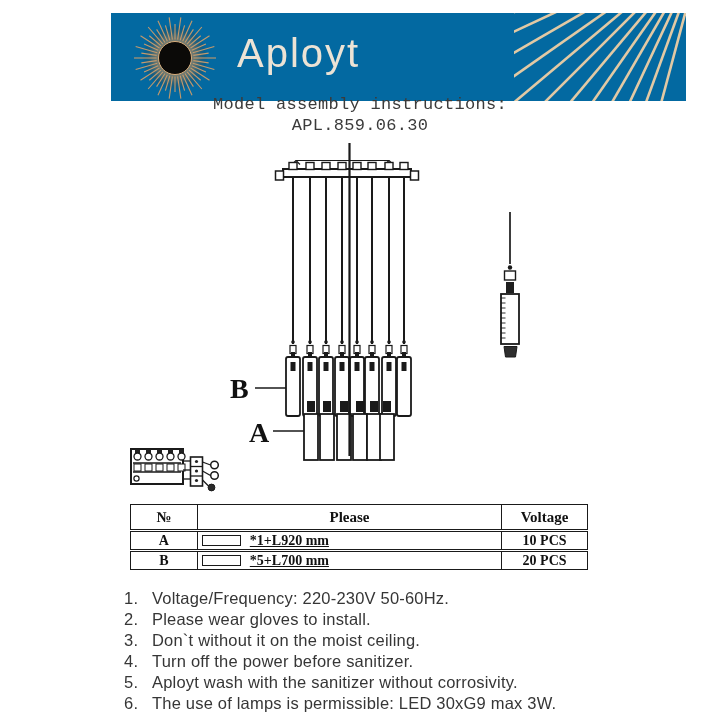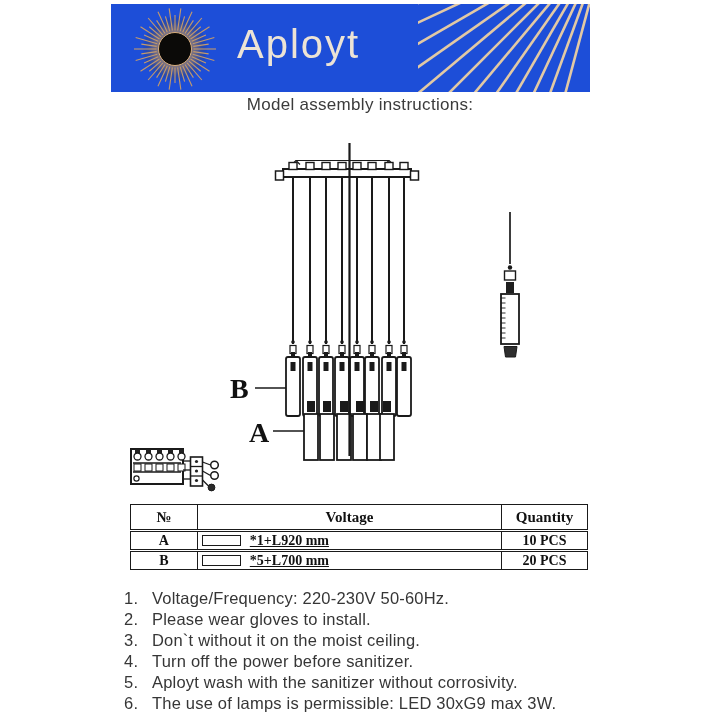--- a/index.html
+++ b/index.html
@@ -1,29 +1,29 @@
 <!DOCTYPE html>
 <html><head>
 <meta charset="utf-8">
 <style>
   html,body{margin:0;padding:0;background:#ffffff;}
   #page{position:relative;width:720px;height:720px;background:#ffffff;overflow:hidden;
         font-family:"Liberation Sans",sans-serif;}
 
   
-  .banner{position:absolute;left:111px;top:4px;width:479px;height:88px;
-          background:#1d4ed8;overflow:hidden;}
+  .banner{position:absolute;left:111px;top:13px;width:575px;height:88px;
+          background:#0369a1;overflow:hidden;}
   .star-svg{position:absolute;left:18px;top:0;}
   .fan-svg{position:absolute;right:0;top:0;}
   .wordmark{position:absolute;left:126px;top:17px;font-size:40px;line-height:46px;
             color:#ece3d5;letter-spacing:2px;font-weight:400;}
 
   
   .title-block{position:absolute;left:0;top:94px;width:720px;text-align:center;
-               color:#3b3b3b;font-size:17px;line-height:21px;letter-spacing:.3px;}
+               color:#3b3b3b;font-size:17px;line-height:21px;letter-spacing:.3px;font-family:Liberation Mono, monospace;}
 
   
   .diagram-svg{position:absolute;left:100px;top:140px;}
 
   
   .parts-table{position:absolute;left:130px;top:504px;width:458px;
                border-collapse:collapse;font-family:"Liberation Serif",serif;color:#111;}
   .parts-table th,.parts-table td{border:1.5px solid #1a1a1a;padding:0;}
   .parts-table th{height:24px;font-size:15px;font-weight:bold;
                   border-bottom:3px double #1a1a1a;}
@@ -122,20 +122,21 @@
           <line x1="190" y1="-70" x2="-69.8076211353316" y2="79.99999999999997"></line>
           <line x1="190" y1="-70" x2="-81.89233611099496" y2="56.78547852220984"></line>
           <line x1="190" y1="-70" x2="-91.9077862357725" y2="32.60604299770067"></line>
           <line x1="190" y1="-70" x2="-99.77774788672048" y2="7.645713530756311"></line>
         </g>
     </svg>
   </div>
 
   <div class="title-block">
     <div>Model assembly instructions:</div>
+    <div>APL.859.06.30</div>
   </div>
 
   <svg class="diagram-svg" width="520" height="368" viewBox="100 140 520 368">
     <g fill="none" stroke="#1a1a1a">
 
       <g stroke-width="1.2">
         <line x1="296" y1="160.5" x2="389" y2="160.5"></line>
         <path d="M296,160.5 l-4,4 M296,160.5 l4,4"></path>
         <path d="M389,160.5 l-4,4 M389,160.5 l4,4"></path>
       </g>
@@ -297,22 +298,22 @@
 
   <table class="parts-table">
     <colgroup>
         <col class="col-no">
         <col class="col-crystal">
         <col class="col-qty">
       </colgroup>
     <thead>
       <tr>
         <th>№</th>
+        <th>Please</th>
         <th>Voltage</th>
-        <th>Quantity</th>
       </tr>
     </thead>
     <tbody>
       <tr>
         <td>A</td>
         <td class="crystal-cell">
           <div class="crystal-inner">
             <span class="tube-icon"></span>
             <span class="crystal-label">*1+L920 mm</span>
           </div>

